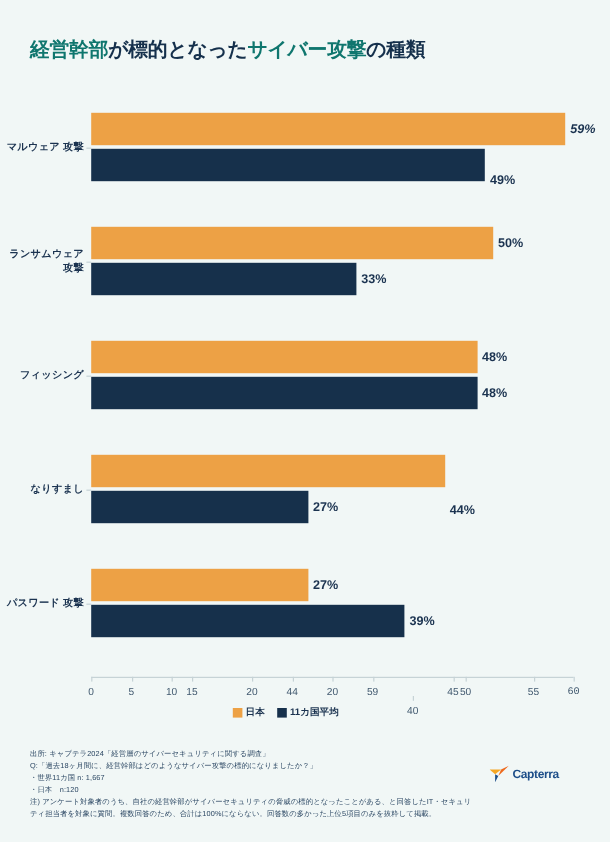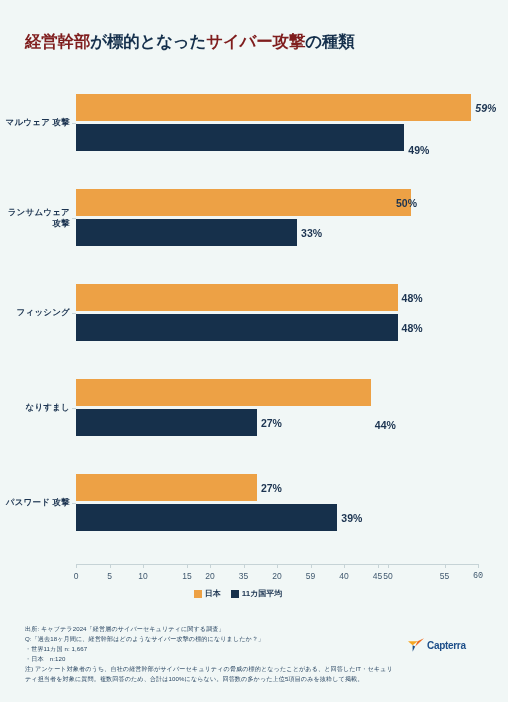--- a/index.html
+++ b/index.html
@@ -19,21 +19,21 @@
   
   #chart-title {
     position: absolute;
     left: 25px;
     top: 20px;
     font-size: 16.5px;
     font-weight: bold;
     letter-spacing: -0.2px;
     white-space: nowrap;
   }
-  .t-orange { color: #7f1d1d; }
+  .t-orange { color: #0f766e; }
   .t-navy   { color: #15304c; }
 
   
   #chart-area {
     position: absolute;
     left: 0;
     top: 88px;
     width: 508px;
     height: 512px;
   }
@@ -212,21 +212,21 @@
         </div>
       </div>
       <div class="group" style="top: 101px;">
         <div class="cat-label">
           <div>ランサムウェア</div>
           <div>攻撃</div>
         </div>
         <span class="tickmark"></span>
         <div class="barrow top">
           <div class="bar jp" style="width: 335px;"></div>
-          <span class="bar-value" style="left: 320px; text-align: center;">50%</span>
+          <span class="bar-value" style="left: 339px; text-align: center;">50%</span>
         </div>
         <div class="barrow bottom">
           <div class="bar avg" style="width: 221.1px;"></div>
           <span class="bar-value" style="left: 225.1px;">33%</span>
         </div>
       </div>
       <div class="group" style="top: 196px;">
         <div class="cat-label">
           <div>フィッシング</div>
         </div>
@@ -275,41 +275,41 @@
       <span class="lbl">0</span>
     </div>
     <div class="xtick" style="left: 109.5px;">
       <span class="mark"></span>
       <span class="lbl">5</span>
     </div>
     <div class="xtick" style="left: 143px;">
       <span class="mark"></span>
       <span class="lbl">10</span>
     </div>
-    <div class="xtick" style="left: 187px;">
+    <div class="xtick" style="left: 160px;">
       <span class="mark"></span>
       <span class="lbl">15</span>
     </div>
     <div class="xtick" style="left: 210px;">
       <span class="mark"></span>
       <span class="lbl">20</span>
     </div>
     <div class="xtick" style="left: 243.5px;">
       <span class="mark"></span>
-      <span class="lbl">35</span>
+      <span class="lbl">44</span>
     </div>
     <div class="xtick" style="left: 277px;">
       <span class="mark"></span>
       <span class="lbl">20</span>
     </div>
     <div class="xtick" style="left: 310.5px;">
       <span class="mark"></span>
       <span class="lbl">59</span>
     </div>
-    <div class="xtick" style="left: 344px;">
+    <div class="xtick" style="left: 344px; margin-top: 16px;">
       <span class="mark"></span>
       <span class="lbl">40</span>
     </div>
     <div class="xtick" style="left: 377.5px;">
       <span class="mark"></span>
       <span class="lbl">45</span>
     </div>
     <div class="xtick" style="left: 388px;">
       <span class="mark"></span>
       <span class="lbl">50</span>

